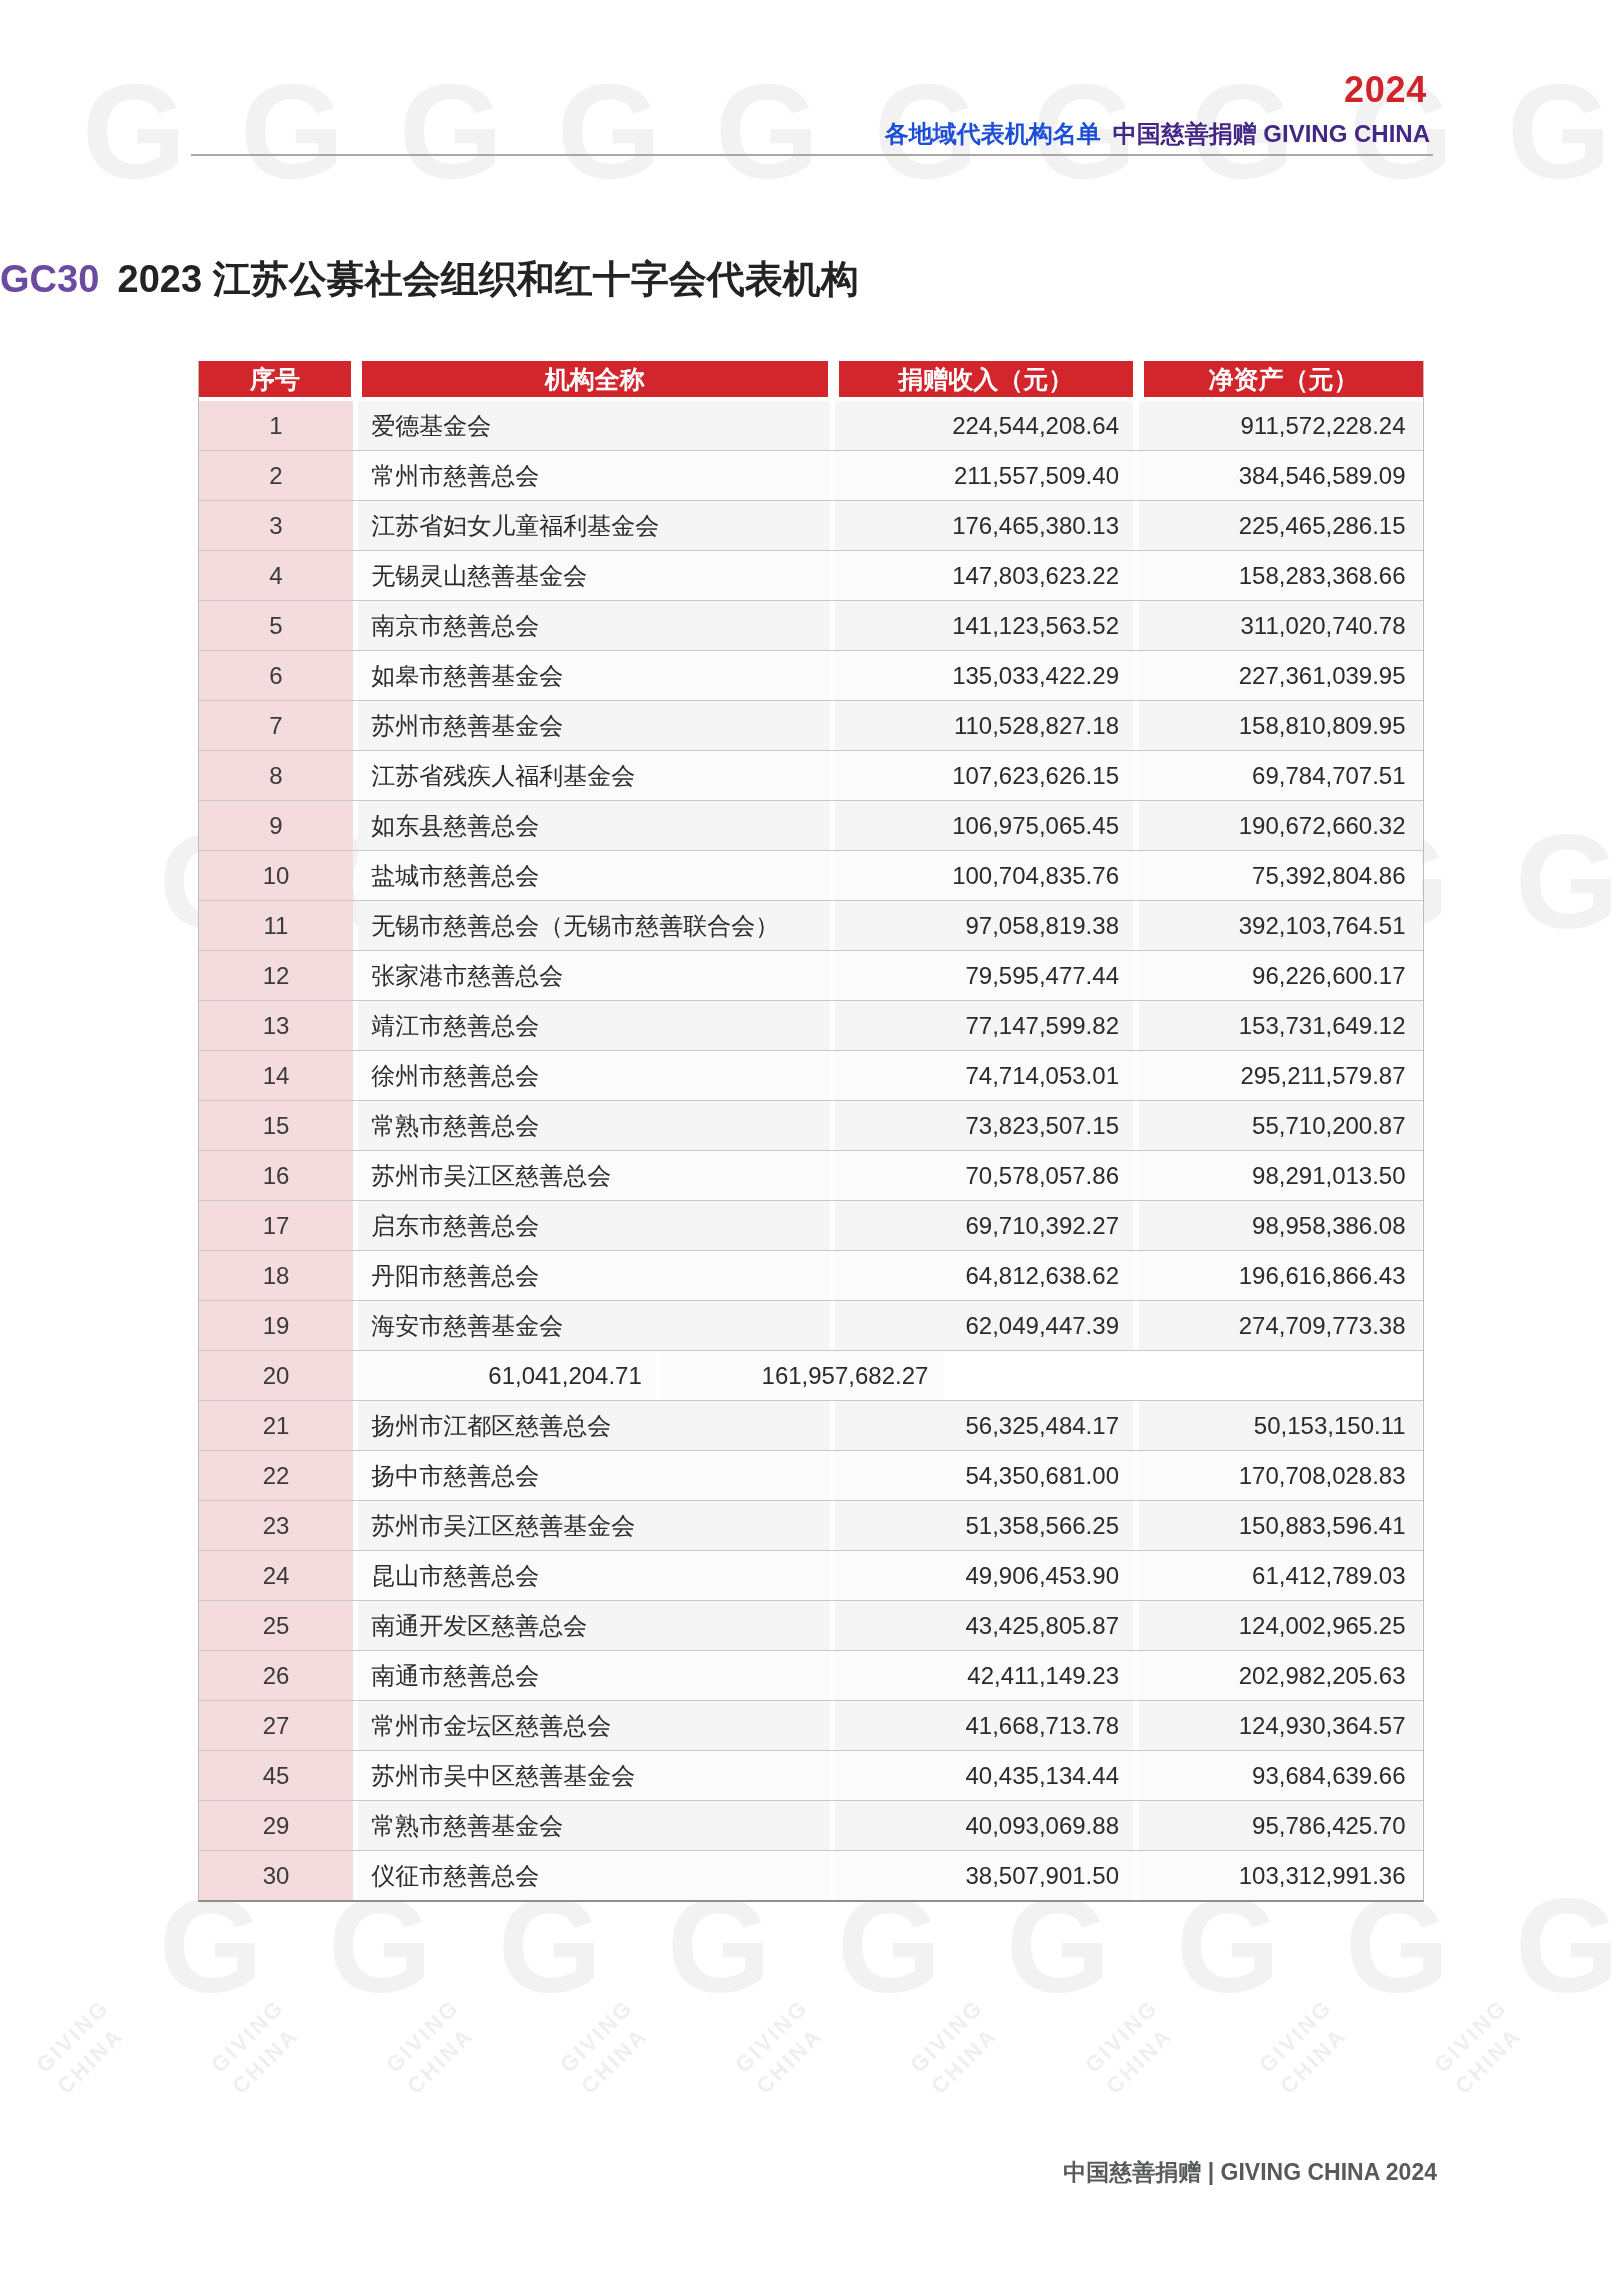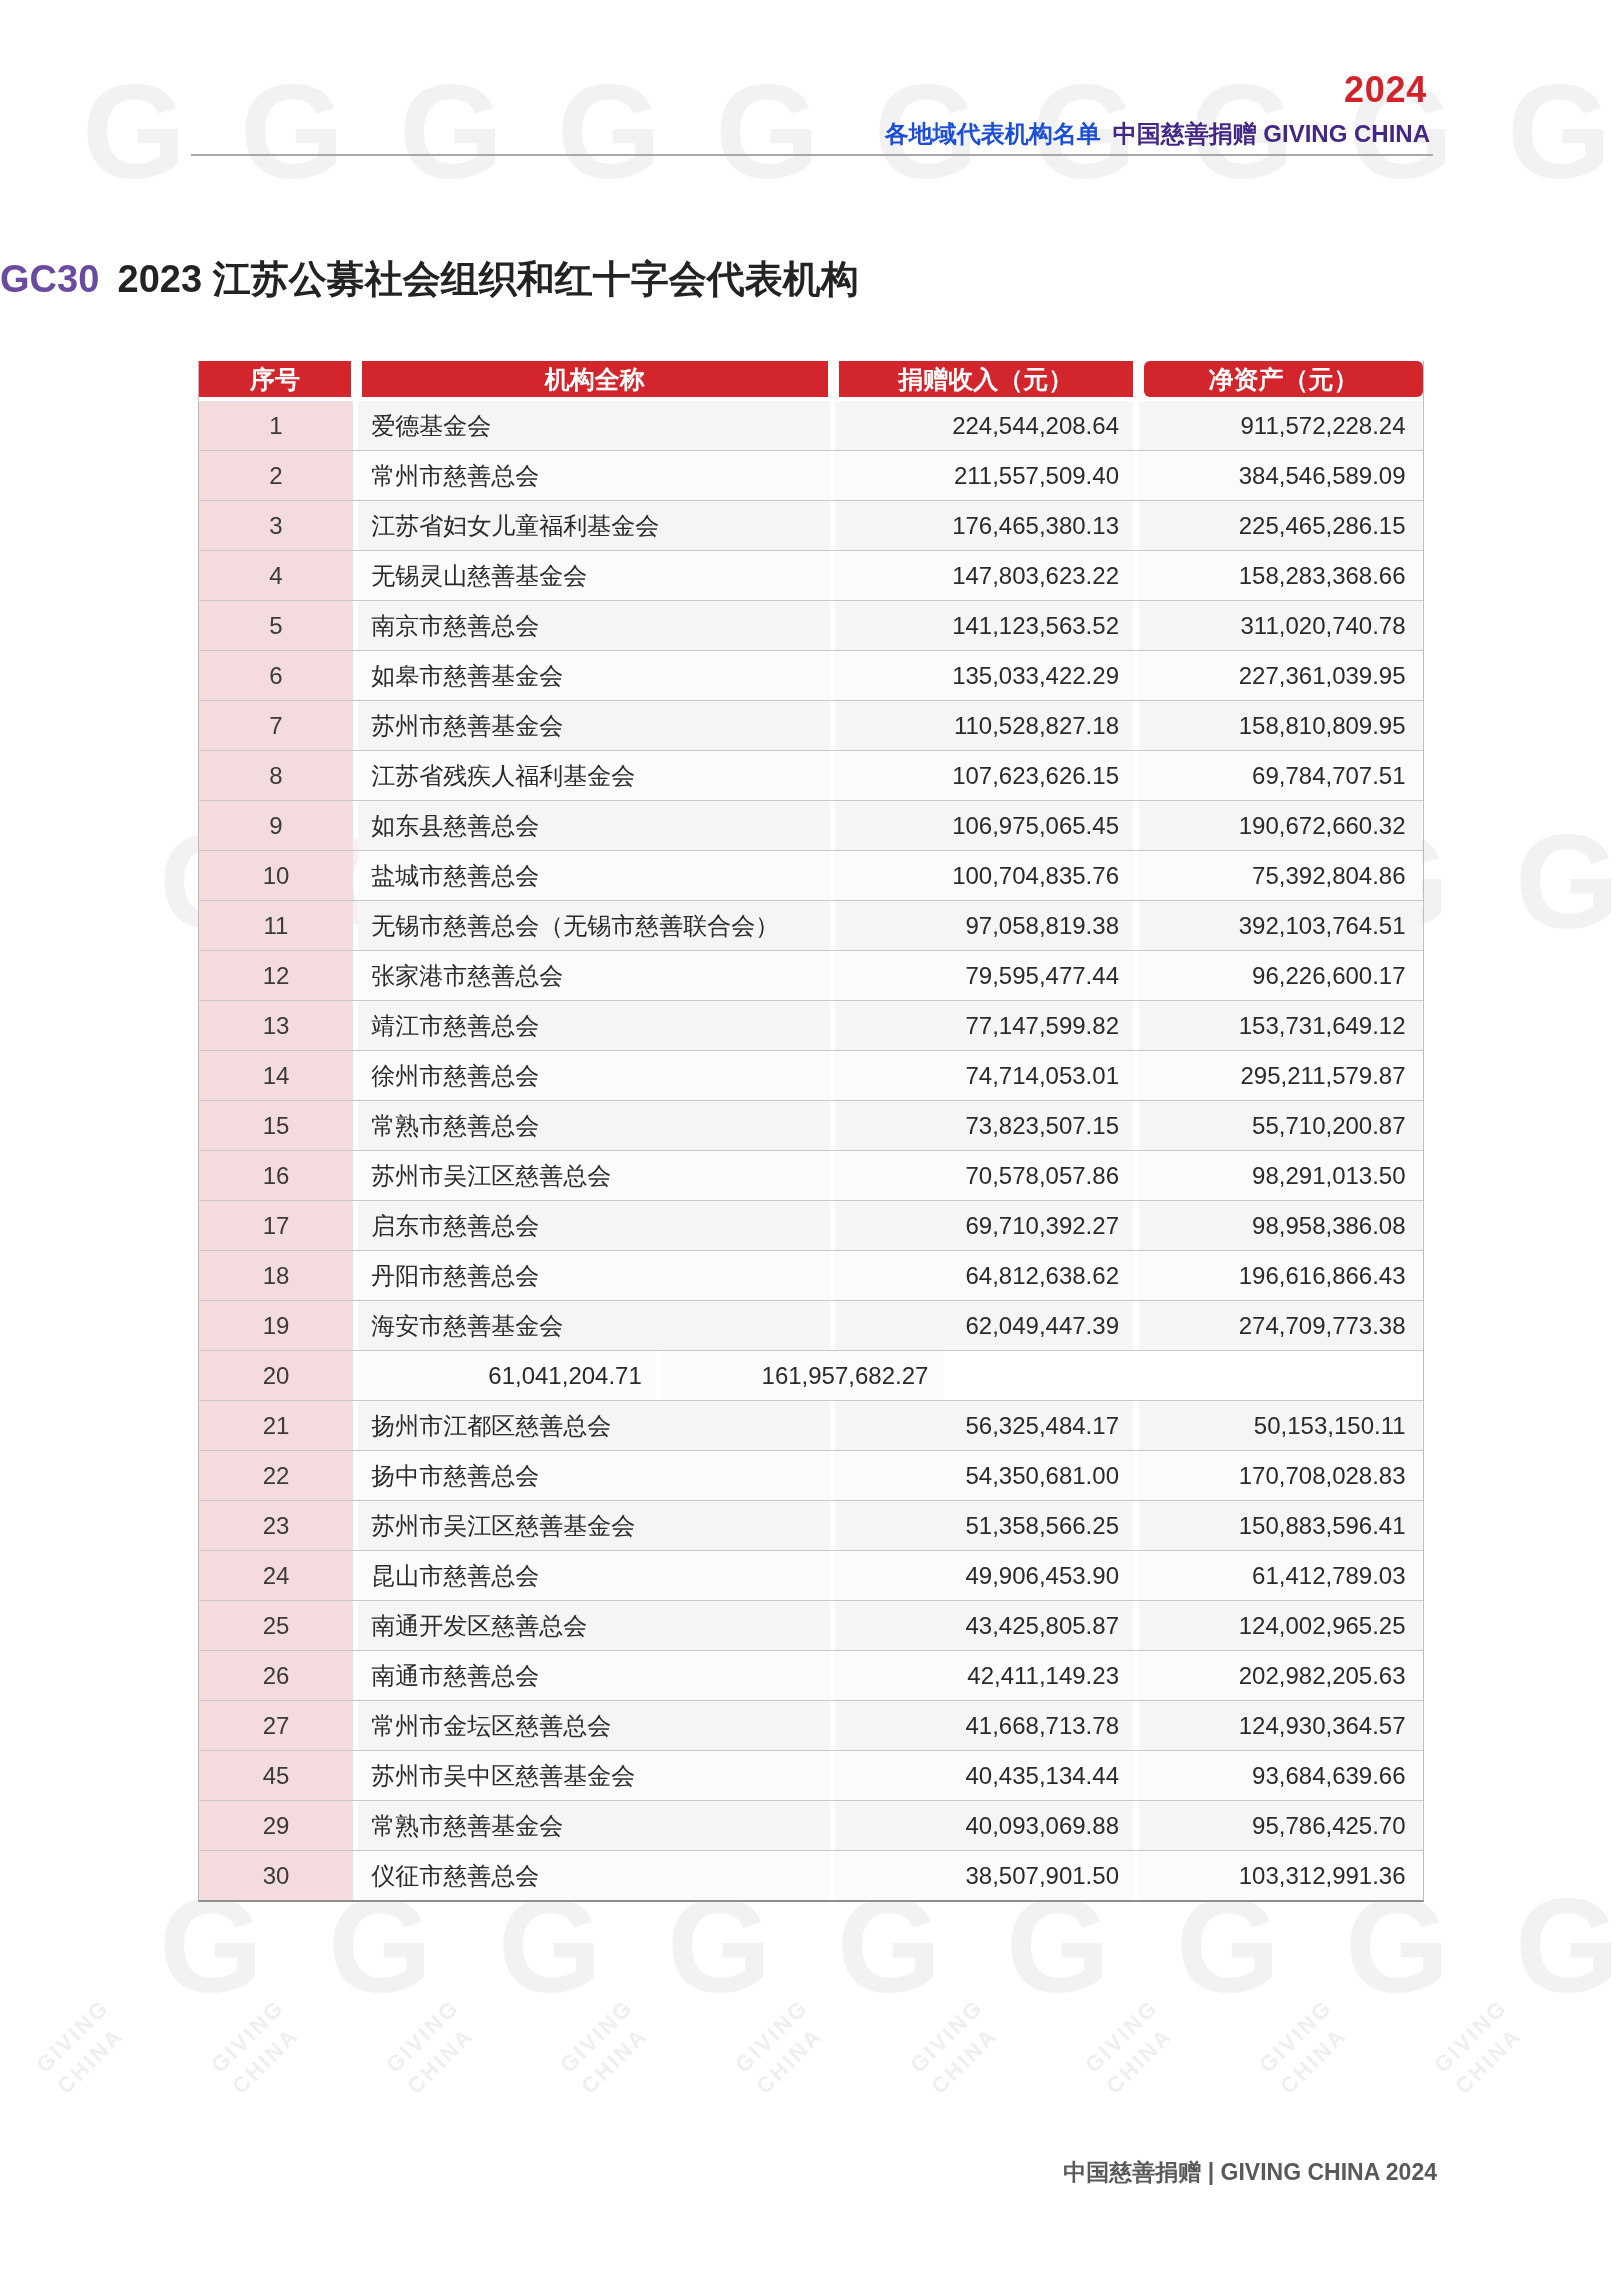--- a/index.html
+++ b/index.html
@@ -61,21 +61,21 @@
     font-size:24px;color:#2a2a2a;white-space:nowrap;overflow:hidden;
   }
   .cell + .cell{margin-left:5.2px;}
   .c-rank{width:154px;justify-content:center;background:#f4dbde;color:#3a3a3a;}
   .c-name{width:472px;justify-content:flex-start;padding-left:13px;}
   .c-income{width:298px;justify-content:flex-end;padding-right:14.4px;}
   .c-assets{width:283px;justify-content:flex-end;padding-right:16px;}
   .h-rank{width:154px;}
   .h-name{width:472px;}
   .h-income{width:298px;}
-  .h-assets{width:283px;border-radius:6px;}
+  .h-assets{width:283px;}
   .trow.odd  .c-name,.trow.odd  .c-income,.trow.odd  .c-assets{background:#f5f5f6;}
   .trow.even .c-name,.trow.even .c-income,.trow.even .c-assets{background:#fbfbfc;}
   
   .footer{
     position:absolute;top:2157px;right:186px;z-index:2;
     font-size:23px;font-weight:600;color:#58595b;white-space:nowrap;
   }
 </style>
 </head>
 <body>

